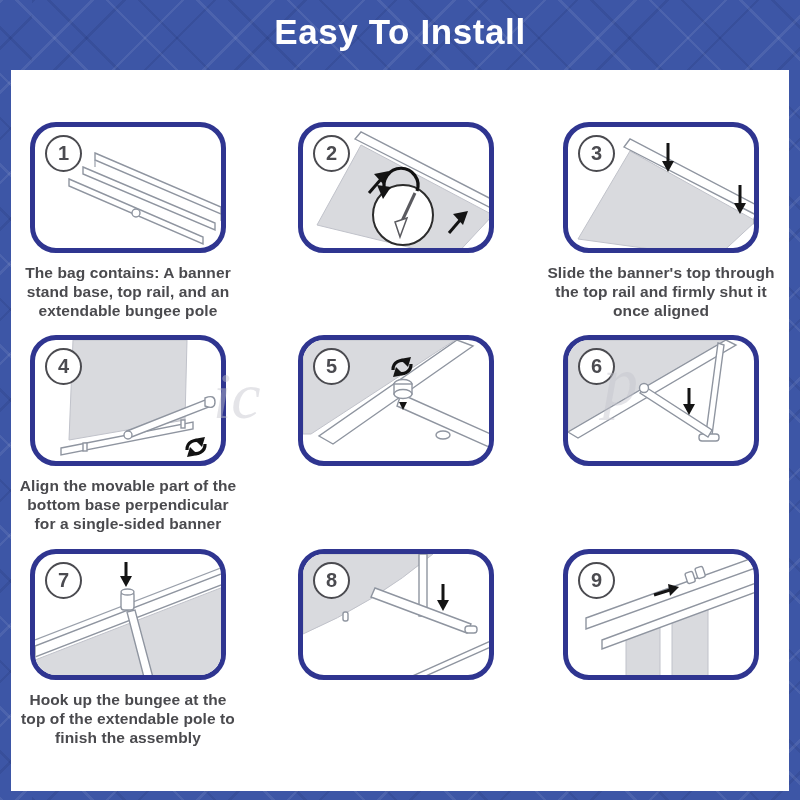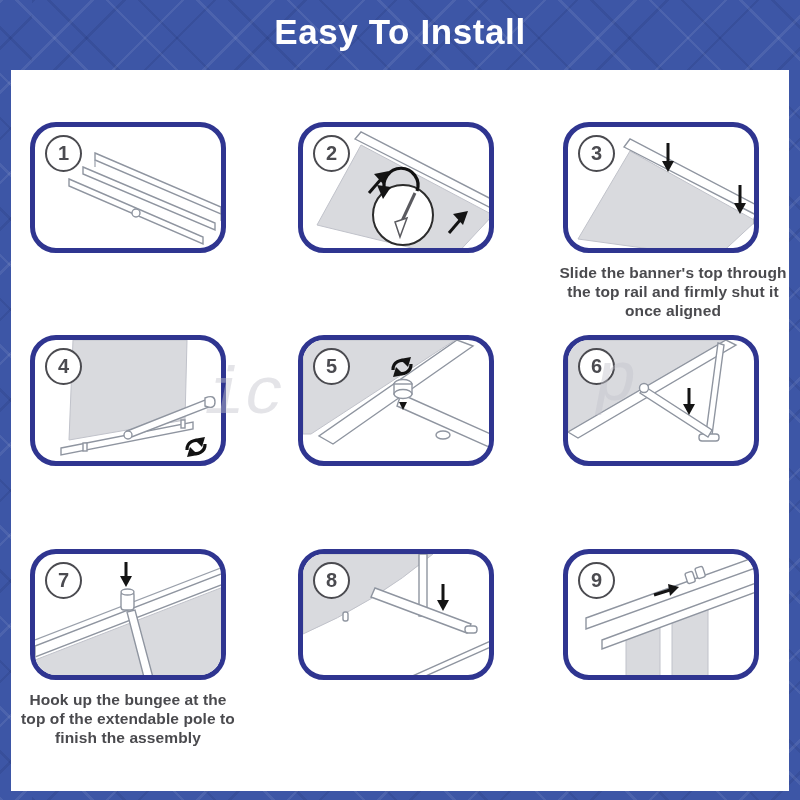--- a/index.html
+++ b/index.html
@@ -40,25 +40,25 @@
     display:flex; align-items:center; justify-content:center;
     font-size:20px; font-weight:600; color:#4b4b50; z-index:3;
   }
   .caption{
     position:absolute; top:141px; left:50%; transform:translateX(-50%);
     text-align:center; color:#4a4a4e; font-size:15.5px; font-weight:700;
     line-height:19px; letter-spacing:0.1px;
   }
   .col0 .caption{ width:224px; }
   .col1 .caption{ width:284px; }
-  .col2 .caption{ width:246px;margin-left:12px; }
+  .col2 .caption{ width:246px; }
   .watermark{
     position:absolute; pointer-events:none; z-index:4;
-    font-family:Liberation Mono, monospace; font-style:italic;
-    color:rgba(195,196,205,0.45); user-select:none;
+    font-family:Liberation Serif, serif; font-style:italic;
+    color:rgba(195,196,205,0.45); user-select:none;margin-left:8px;
   }
   .wm1{ left:205px; top:358px; font-size:66px; }
   .wm2{ left:595px; top:342px; font-size:70px; }
   
   .sheet{ fill:#d9dade; stroke:#c0c2ca; stroke-width:1; }
   .rail{ fill:#ffffff; stroke:#8f95a0; stroke-width:1.4; }
   .thin{ stroke:#9aa0ab; stroke-width:1.2; fill:none; }
   .arrow{ stroke:#141414; stroke-width:3; fill:none; }
   .ahead{ fill:#141414; stroke:none; }
   .rot{ stroke:#111111; stroke-width:3.2; fill:none; }
@@ -79,20 +79,21 @@
         <svg width="196" height="131" viewBox="0 0 196 131">
           <polygon class="rail" points="60,26 186,80 186,87 60,33"></polygon>
           <polygon class="rail" points="48,40 180,96 180,103 48,47"></polygon>
           <polygon class="rail" points="34,52 168,110 168,117 34,59"></polygon>
           <circle class="rail" cx="101" cy="86" r="4"></circle>
           <line class="thin" x1="60" y1="33" x2="60" y2="40"></line>
           <line class="thin" x1="186" y1="87" x2="186" y2="94"></line>
         </svg>
         <div class="numbadge">1</div>
       </div>
+      <div class="caption">The bag contains: A banner stand base, top rail, and an extendable bungee pole</div>
     </div>
 
     <div class="step col1 row0">
       <div class="ibox">
         <svg width="196" height="131" viewBox="0 0 196 131">
           <polygon class="sheet" points="58,18 190,88 150,131 14,98"></polygon>
           <polygon class="rail" points="52,12 194,84 196,76 58,5"></polygon>
           <g>
             <line class="arrow" x1="66" y1="66" x2="79" y2="51"></line>
             <polygon class="ahead" points="86,44 71,47 81,58"></polygon>
@@ -147,20 +148,21 @@
           <circle class="rail" cx="93" cy="95" r="4"></circle>
           <g>
             <path class="rot" d="M 152,110 A 9,9 0 0 1 166,102"></path>
             <polygon class="ahead" points="170,97 159,99 167,107"></polygon>
             <path class="rot" d="M 170,104 A 9,9 0 0 1 156,112"></path>
             <polygon class="ahead" points="152,117 163,115 155,107"></polygon>
           </g>
         </svg>
         <div class="numbadge">4</div>
       </div>
+      <div class="caption">Align the movable part of the bottom base perpendicular for a single-sided banner</div>
     </div>
 
     <div class="step col1 row1">
       <div class="ibox">
         <svg width="196" height="131" viewBox="0 0 196 131">
           <polygon class="sheet" points="0,0 152,0 8,94 0,94"></polygon>
           <polygon class="rail" points="154,0 170,6 30,104 16,96"></polygon>
           <polygon class="rail" points="98,54 192,96 188,108 94,66"></polygon>
           <ellipse class="rail" cx="140" cy="95" rx="7" ry="4"></ellipse>
           <g>

